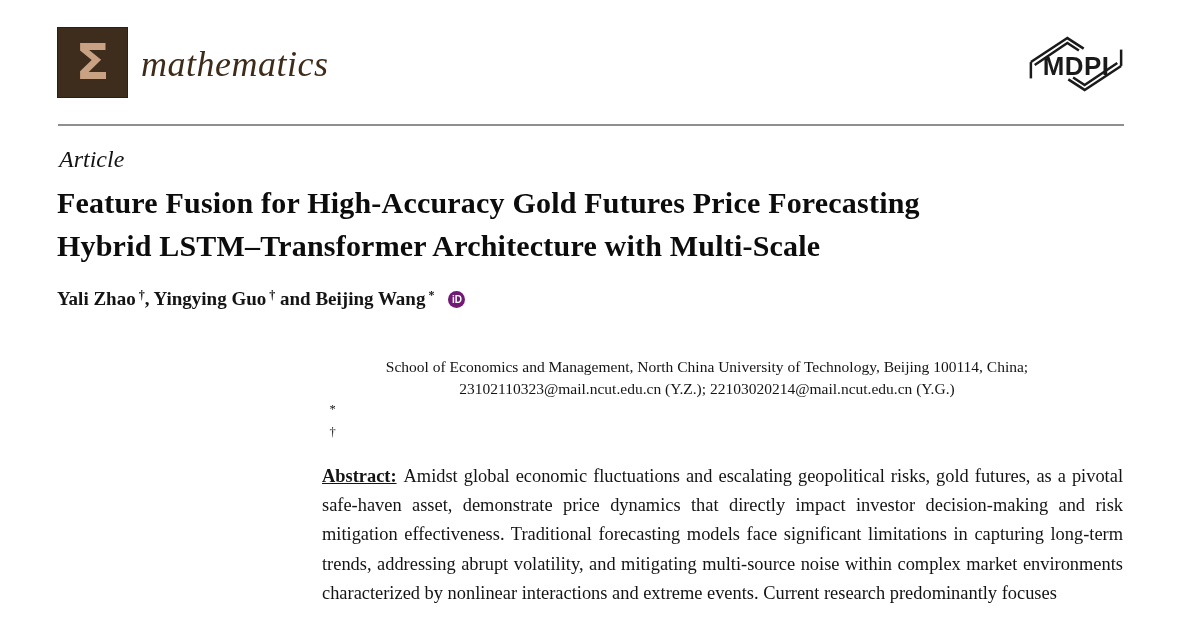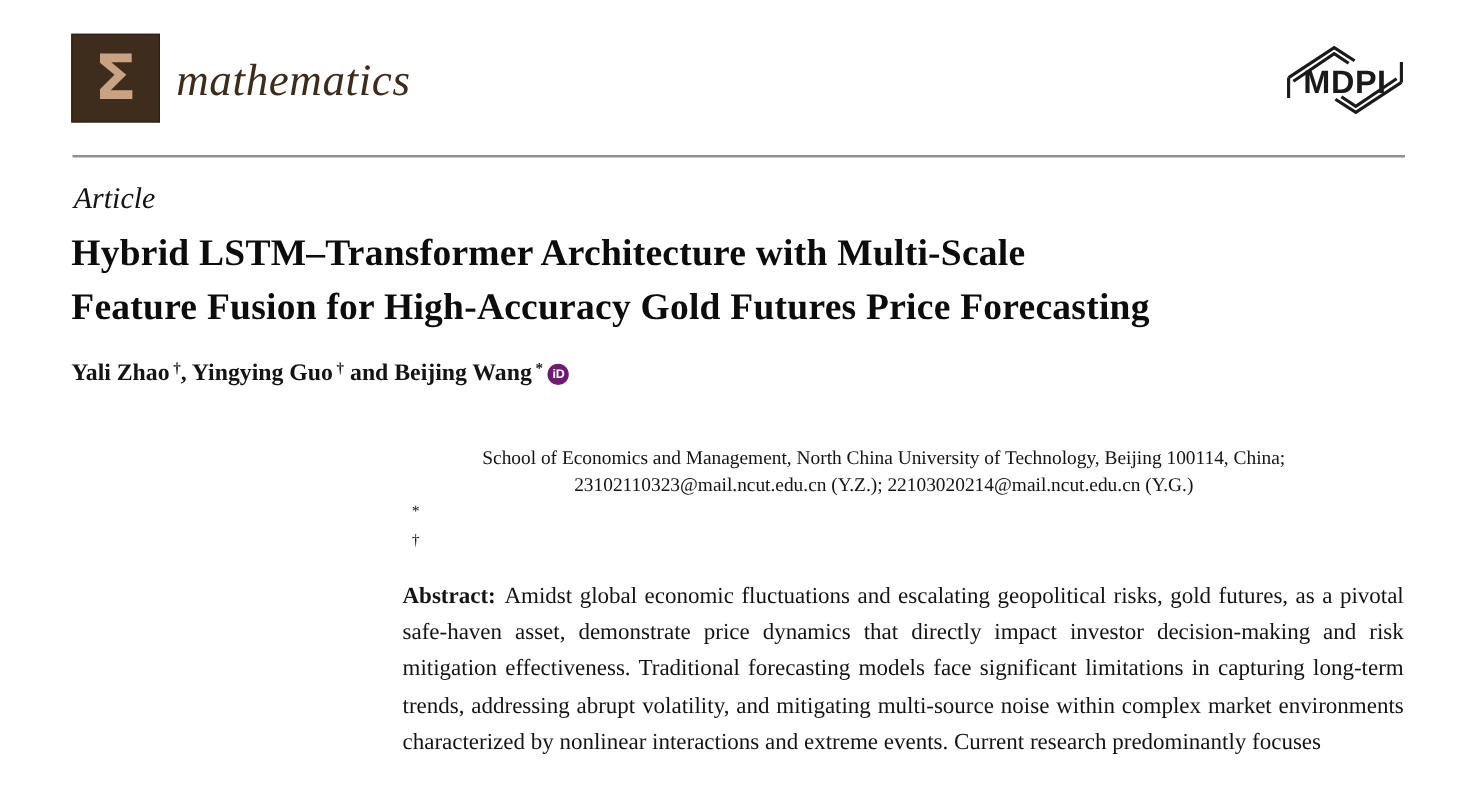--- a/index.html
+++ b/index.html
@@ -102,21 +102,21 @@
     display: inline-flex;
     align-items: center;
     justify-content: center;
     width: 17px; height: 17px;
     border-radius: 50%;
     background: #701a75;
     color: #ffffff;
     font-family: "Liberation Sans", sans-serif;
     font-size: 10px;
     font-weight: bold;
-    margin-left: 4px;
+    margin-left: 14px;
     position: relative;
     top: -2px;
     cursor: pointer;
   }
 
   
   .affil {
     position: absolute;
     left: 322px; top: 356px;
     width: 770px;
@@ -140,20 +140,21 @@
     left: 322px; top: 462px;
     width: 801px;
     font-size: 18.4px;
     line-height: 29.2px;
     text-align: justify;
     color: #141414;
   }
   .abs-label {
     font-weight: bold;
     padding-right: 7px;
+    text-decoration: underline;
   }
 </style>
 </head>
 <body>
 
 <div class="page">
 
   <div class="logo-box">
     <span class="sigma">Σ</span>
   </div>
@@ -167,22 +168,22 @@
     <path d="M93,29 L59,52 L47,44"></path>
     <path d="M97,32 L97,15"></path>
     <text x="50" y="41" text-anchor="middle">MDPI</text>
   </svg>
 
   <div class="rule"></div>
 
   <div class="article-label">Article</div>
 
   <h1 class="title">
+      <div>Feature Fusion for High-Accuracy Gold Futures Price Forecasting</div>
       <div>Hybrid LSTM–Transformer Architecture with Multi-Scale</div>
-      <div>Feature Fusion for High-Accuracy Gold Futures Price Forecasting</div>
     </h1>
 
   <div class="authors"><span>Yali Zhao</span><span class="author-marker">†</span><span>, </span><span>Yingying Guo</span><span class="author-marker">†</span><span> and </span><span>Beijing Wang</span><span class="author-marker">*</span><span class="orcid">iD</span></div>
 
   <div class="affil">
     <div>School of Economics and Management, North China University of Technology, Beijing 100114, China;</div>
     <div>23102110323@mail.ncut.edu.cn (Y.Z.); 22103020214@mail.ncut.edu.cn (Y.G.)</div>
     <div class="note">
         <span class="note-marker">*</span>
       </div>

